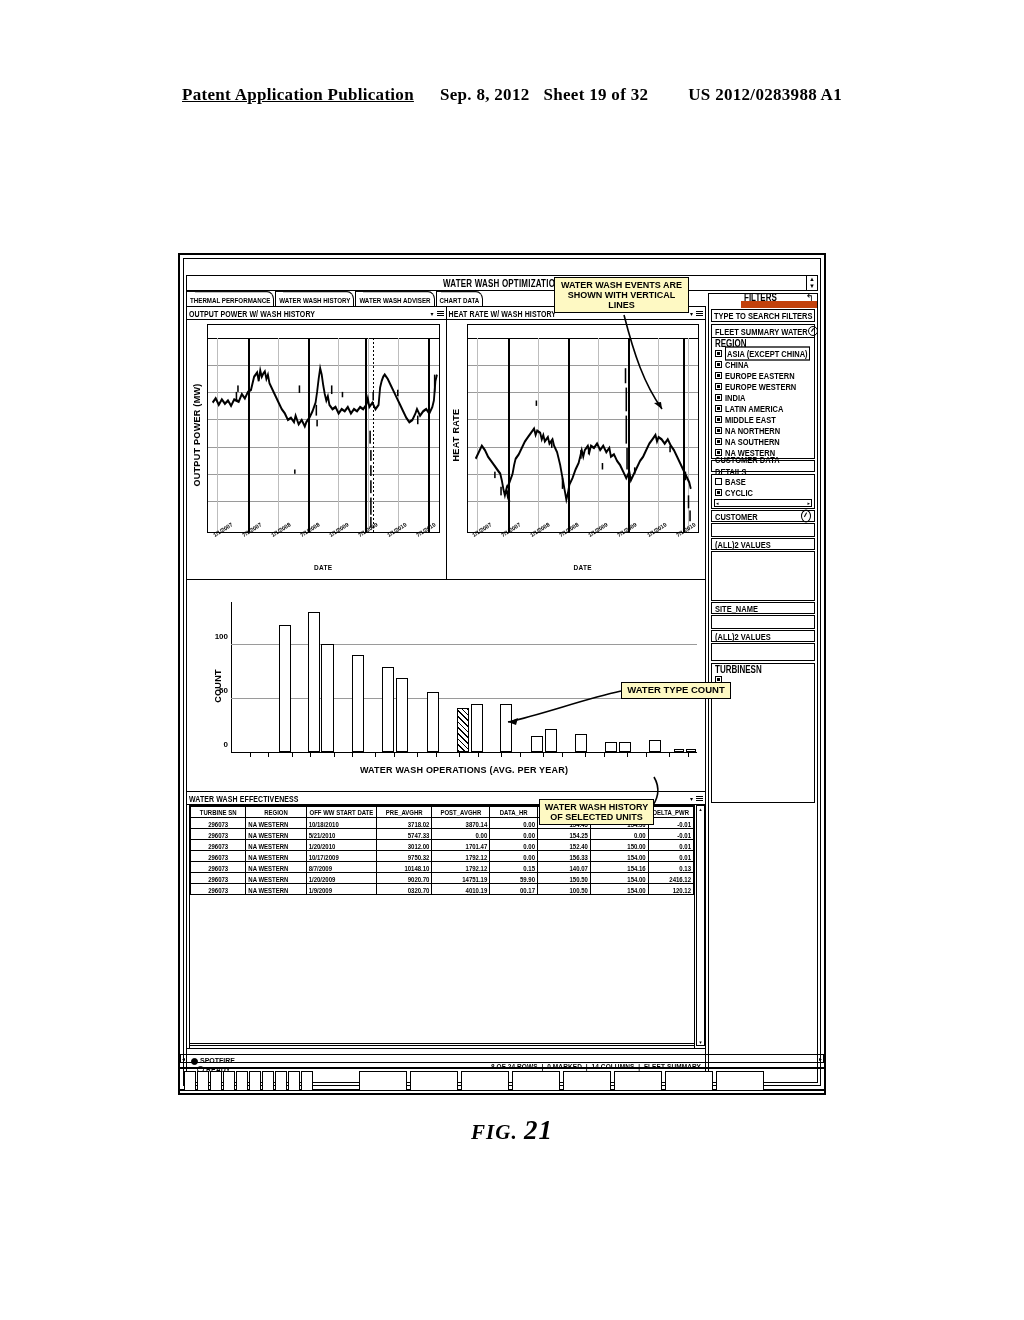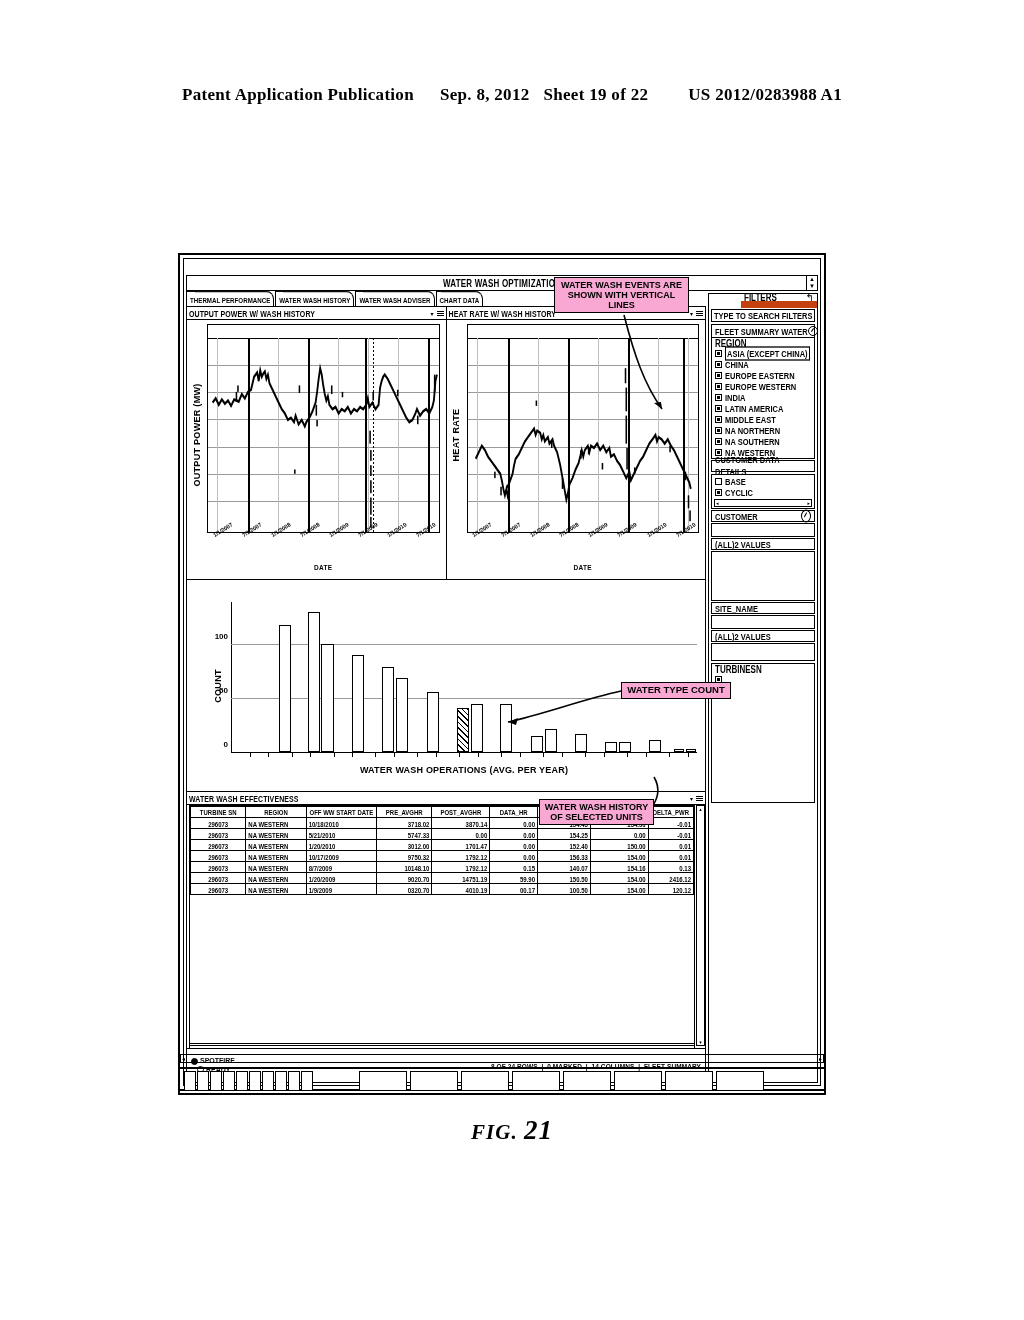--- a/index.html
+++ b/index.html
@@ -1,19 +1,19 @@
 <!DOCTYPE html>
 <html><head>
 <meta charset="utf-8">
 <style>
   html,body{margin:0;padding:0;background:#fff;}
   body{width:1024px;height:1320px;font-family:"Liberation Sans",sans-serif;color:#000;position:relative;overflow:hidden;}
   .pub-header{position:absolute;top:85px;left:0;width:1024px;text-align:center;font-family:"Liberation Serif",serif;font-weight:bold;font-size:17px;letter-spacing:.3px;}
   .pub-header span{display:inline-block;}
-  .ph-1{margin-right:26px;} .ph-2{margin-right:14px;} .ph-3{margin-right:40px;}
+  .ph-1{margin-right:26px;text-decoration:underline;} .ph-2{margin-right:14px;} .ph-3{margin-right:40px;}
 
   
   .win{position:absolute;left:178px;top:253px;width:648px;height:838px;border:2px solid #000;background:#fff;box-sizing:border-box;}
   .win-inner{position:absolute;left:3px;top:3px;right:3px;bottom:3px;border:1px solid #000;box-sizing:border-box;}
 
   .titlebar{position:absolute;left:0;top:0;right:0;height:14px;border-bottom:1px solid #000;box-sizing:border-box;display:flex;align-items:center;padding:0 2px;}
   .titlebar .tb-ico{width:9px;height:9px;border:1px solid #000;margin-right:3px;position:relative;flex:none;}
   .titlebar .tb-ico:after{content:"";position:absolute;left:1px;top:3px;width:5px;height:1px;background:#000;}
   .tb-text{font-size:7.5px;font-weight:bold;letter-spacing:-.1px;white-space:nowrap;overflow:hidden;flex:1;transform:scaleY(1.25);transform-origin:left center;}
   .tb-btns{display:flex;gap:1px;flex:none;}
@@ -54,21 +54,21 @@
   .plotin{position:absolute;left:0;right:0;top:13px;bottom:0;overflow:hidden;}
   .gl-h{position:absolute;left:0;right:0;height:1px;background:#9a9a9a;}
   .gl-v{position:absolute;top:0;bottom:0;width:1px;background:#bdbdbd;}
   .ev-v{position:absolute;top:0;bottom:0;width:2px;background:#000;}
   .ev-vd{position:absolute;top:0;bottom:0;width:1px;background:repeating-linear-gradient(#000 0 2px,transparent 2px 4px);}
   .xticks{position:absolute;left:20px;right:6px;bottom:26px;height:20px;}
   .xticks i{position:absolute;font-size:5.6px;font-style:normal;font-weight:bold;white-space:nowrap;transform:rotate(-32deg);transform-origin:left top;}
   .xlab{position:absolute;left:20px;right:6px;bottom:8px;text-align:center;font-size:6.5px;font-weight:bold;letter-spacing:.3px;}
 
   
-  .callout{position:absolute;border:1.5px solid #000;background:#f9a8d4;text-align:center;font-weight:bold;line-height:1.12;z-index:40;box-sizing:border-box;}
+  .callout{position:absolute;border:1.5px solid #000;background:#fef9c3;text-align:center;font-weight:bold;line-height:1.12;z-index:40;box-sizing:border-box;}
 
   
   .fleetbox{position:absolute;left:0;top:272px;right:0;height:212px;border-top:1px solid #000;box-sizing:border-box;}
   .barplot{position:absolute;left:44px;right:8px;top:22px;bottom:38px;}
   .baxis-y{position:absolute;left:0;top:0;bottom:0;width:1px;background:#000;}
   .baxis-x{position:absolute;left:0;right:0;bottom:0;height:1px;background:#000;}
   .bgl{position:absolute;left:0;right:0;height:1px;background:#9a9a9a;}
   .ytk{position:absolute;right:calc(100% + 3px);font-size:8px;font-weight:bold;transform:translateY(-50%);}
   .bar{position:absolute;bottom:1px;border:1px solid #000;background:#fff;box-sizing:border-box;}
   .bar.hatch{background:repeating-linear-gradient(45deg,#000 0 1px,#fff 1px 4px);}
@@ -124,21 +124,21 @@
   .tb-gap{width:40px;}
   .win-hscroll{position:absolute;left:180px;top:1054px;width:644px;height:9px;border:1px solid #000;box-sizing:border-box;display:flex;align-items:center;justify-content:space-between;font-size:6px;padding:0 1px;}
 
   .figlabel{position:absolute;left:0;top:1115px;width:1024px;text-align:center;font-family:"Liberation Serif",serif;font-style:italic;font-weight:bold;font-size:21px;letter-spacing:1px;}
   .figlabel b{font-size:27px;font-style:italic;}
 </style>
 </head>
 <body>
 
 <div class="pub-header">
-  <span class="ph-1">Patent Application Publication</span><span class="ph-2">Sep. 8, 2012</span><span class="ph-3">Sheet 19 of 22</span><span>US 2012/0283988 A1</span>
+  <span class="ph-1">Patent Application Publication</span><span class="ph-2">Sep. 8, 2012</span><span class="ph-3">Sheet 19 of 32</span><span>US 2012/0283988 A1</span>
 </div>
 
 <div class="win">
  <div class="win-inner">
 
 
   <div class="subbar">
     <span class="st">WATER WASH OPTIMIZATION</span>
     <span class="subbar-scroll">
       <span class="arw">▲</span>

